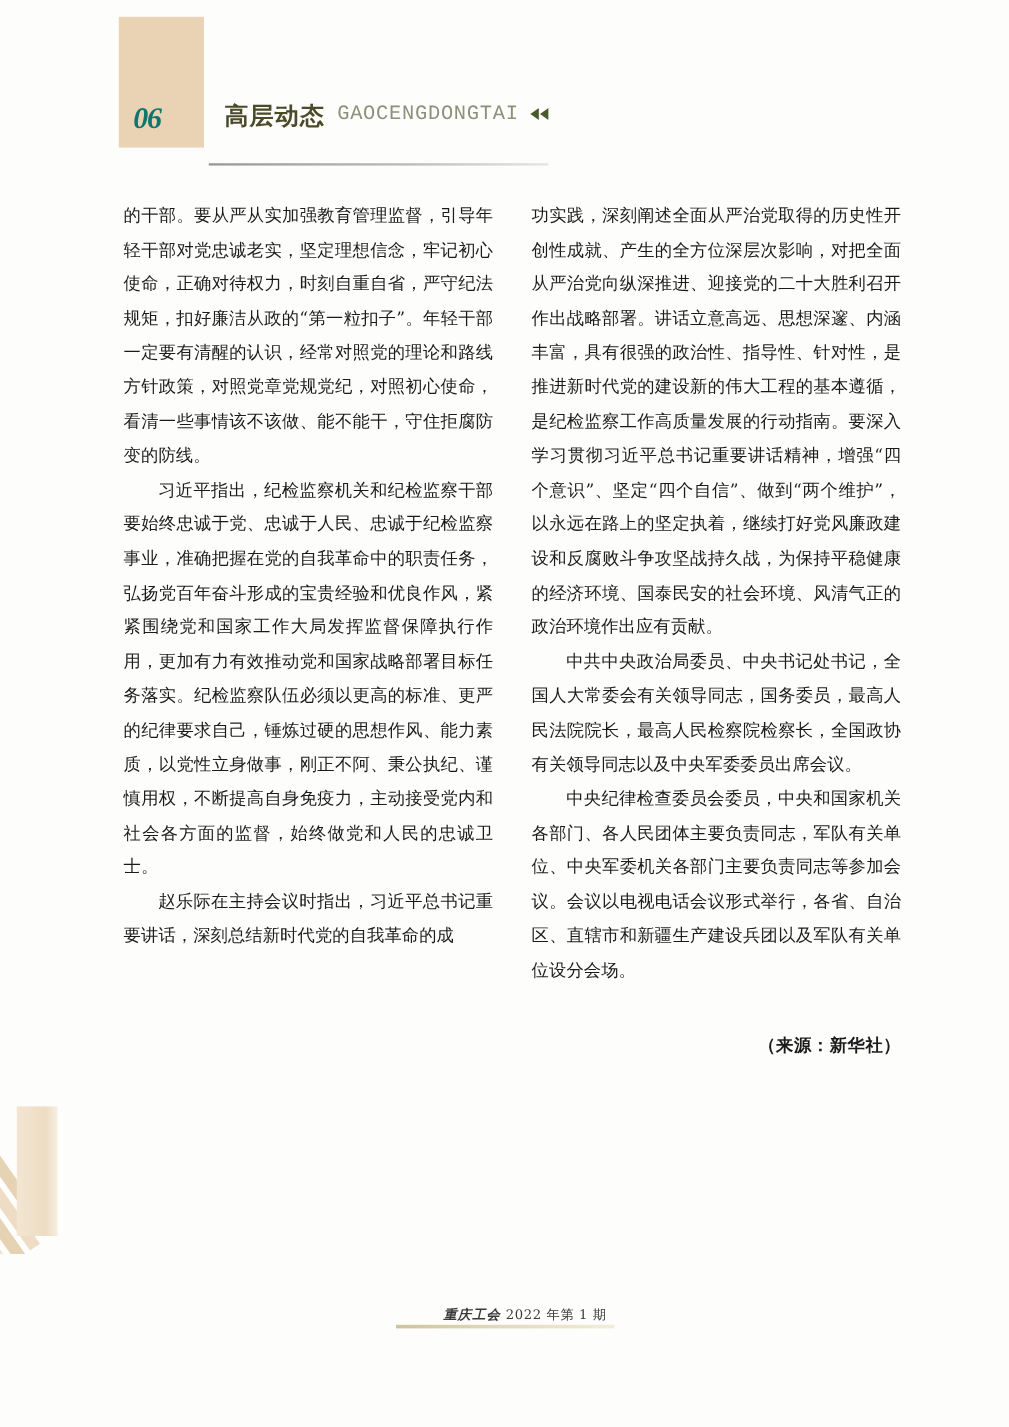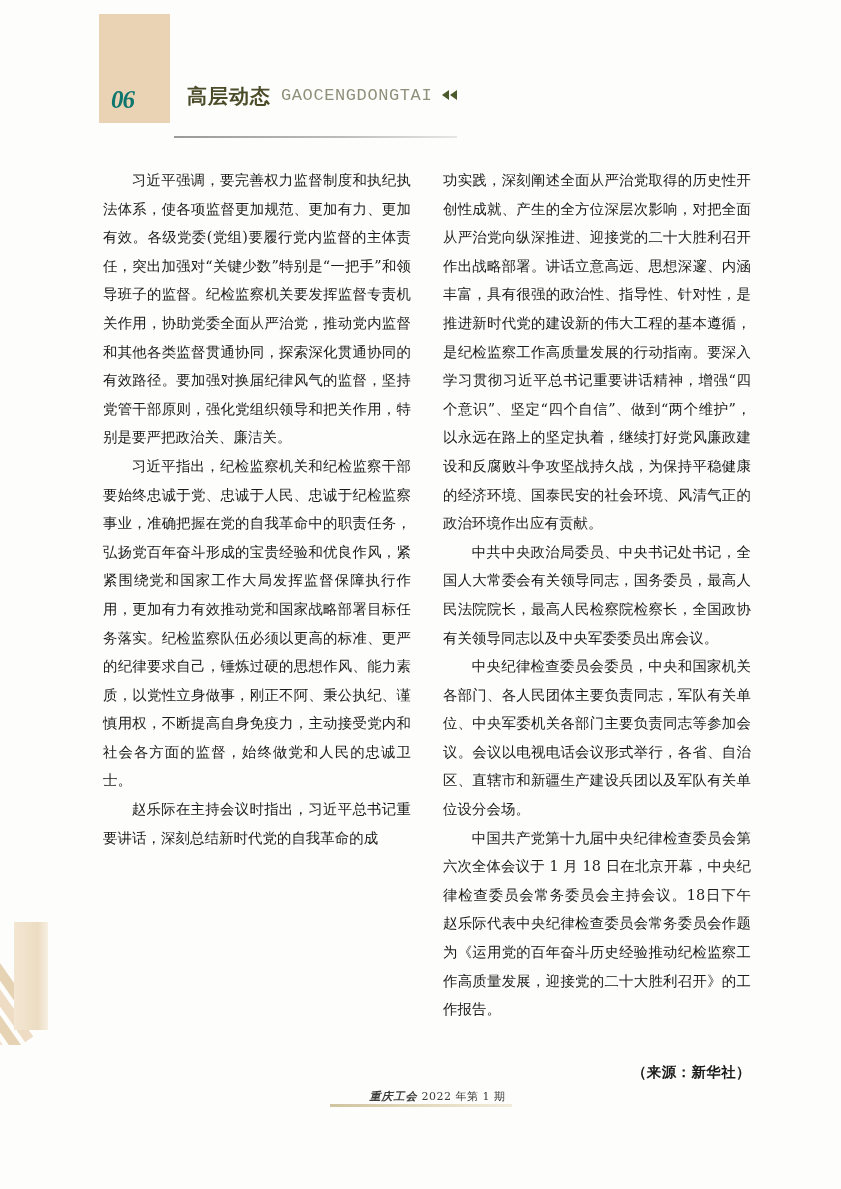--- a/index.html
+++ b/index.html
@@ -212,29 +212,28 @@
         <span class="tri"></span>
         <span class="tri"></span>
       </span>
     </div>
 
     <div class="header-rule"></div>
   </div>
 
   <div class="columns">
     <div class="col">
-      <p>习近平强调，要完善权力监督制度和执纪执法体系，使各项监督更加规范、更加有力、更加有效。各级党委(党组)要履行党内监督的主体责任，突出加强对“关键少数”特别是“一把手”和领导班子的监督。纪检监察机关要发挥监督专责机关作用，协助党委全面从严治党，推动党内监督和其他各类监督贯通协同，探索深化贯通协同的有效路径。要加强对换届纪律风气的监督，坚持党管干部原则，强化党组织领导和把关作用，特别是要严把政治关、廉洁关。</p>
+      <p class="no-indent">的干部。要从严从实加强教育管理监督，引导年轻干部对党忠诚老实，坚定理想信念，牢记初心使命，正确对待权力，时刻自重自省，严守纪法规矩，扣好廉洁从政的“第一粒扣子”。年轻干部一定要有清醒的认识，经常对照党的理论和路线方针政策，对照党章党规党纪，对照初心使命，看清一些事情该不该做、能不能干，守住拒腐防变的防线。</p>
       <p>习近平指出，纪检监察机关和纪检监察干部要始终忠诚于党、忠诚于人民、忠诚于纪检监察事业，准确把握在党的自我革命中的职责任务，弘扬党百年奋斗形成的宝贵经验和优良作风，紧紧围绕党和国家工作大局发挥监督保障执行作用，更加有力有效推动党和国家战略部署目标任务落实。纪检监察队伍必须以更高的标准、更严的纪律要求自己，锤炼过硬的思想作风、能力素质，以党性立身做事，刚正不阿、秉公执纪、谨慎用权，不断提高自身免疫力，主动接受党内和社会各方面的监督，始终做党和人民的忠诚卫士。</p>
       <p>赵乐际在主持会议时指出，习近平总书记重要讲话，深刻总结新时代党的自我革命的成</p>
     </div>
     <div class="col">
       <p class="no-indent">功实践，深刻阐述全面从严治党取得的历史性开创性成就、产生的全方位深层次影响，对把全面从严治党向纵深推进、迎接党的二十大胜利召开作出战略部署。讲话立意高远、思想深邃、内涵丰富，具有很强的政治性、指导性、针对性，是推进新时代党的建设新的伟大工程的基本遵循，是纪检监察工作高质量发展的行动指南。要深入学习贯彻习近平总书记重要讲话精神，增强“四个意识”、坚定“四个自信”、做到“两个维护”，以永远在路上的坚定执着，继续打好党风廉政建设和反腐败斗争攻坚战持久战，为保持平稳健康的经济环境、国泰民安的社会环境、风清气正的政治环境作出应有贡献。</p>
       <p>中共中央政治局委员、中央书记处书记，全国人大常委会有关领导同志，国务委员，最高人民法院院长，最高人民检察院检察长，全国政协有关领导同志以及中央军委委员出席会议。</p>
       <p>中央纪律检查委员会委员，中央和国家机关各部门、各人民团体主要负责同志，军队有关单位、中央军委机关各部门主要负责同志等参加会议。会议以电视电话会议形式举行，各省、自治区、直辖市和新疆生产建设兵团以及军队有关单位设分会场。</p>
-      <p>中国共产党第十九届中央纪律检查委员会第六次全体会议于 1 月 18 日在北京开幕，中央纪律检查委员会常务委员会主持会议。18日下午赵乐际代表中央纪律检查委员会常务委员会作题为《运用党的百年奋斗历史经验推动纪检监察工作高质量发展，迎接党的二十大胜利召开》的工作报告。</p>
       <p class="source">（来源：新华社）</p>
     </div>
   </div>
 
   <div class="footer">
     <span class="footer-text">
       <span class="footer-mark">重庆工会</span>
       <span>2022 年第 1 期</span>
     </span>
   </div>

